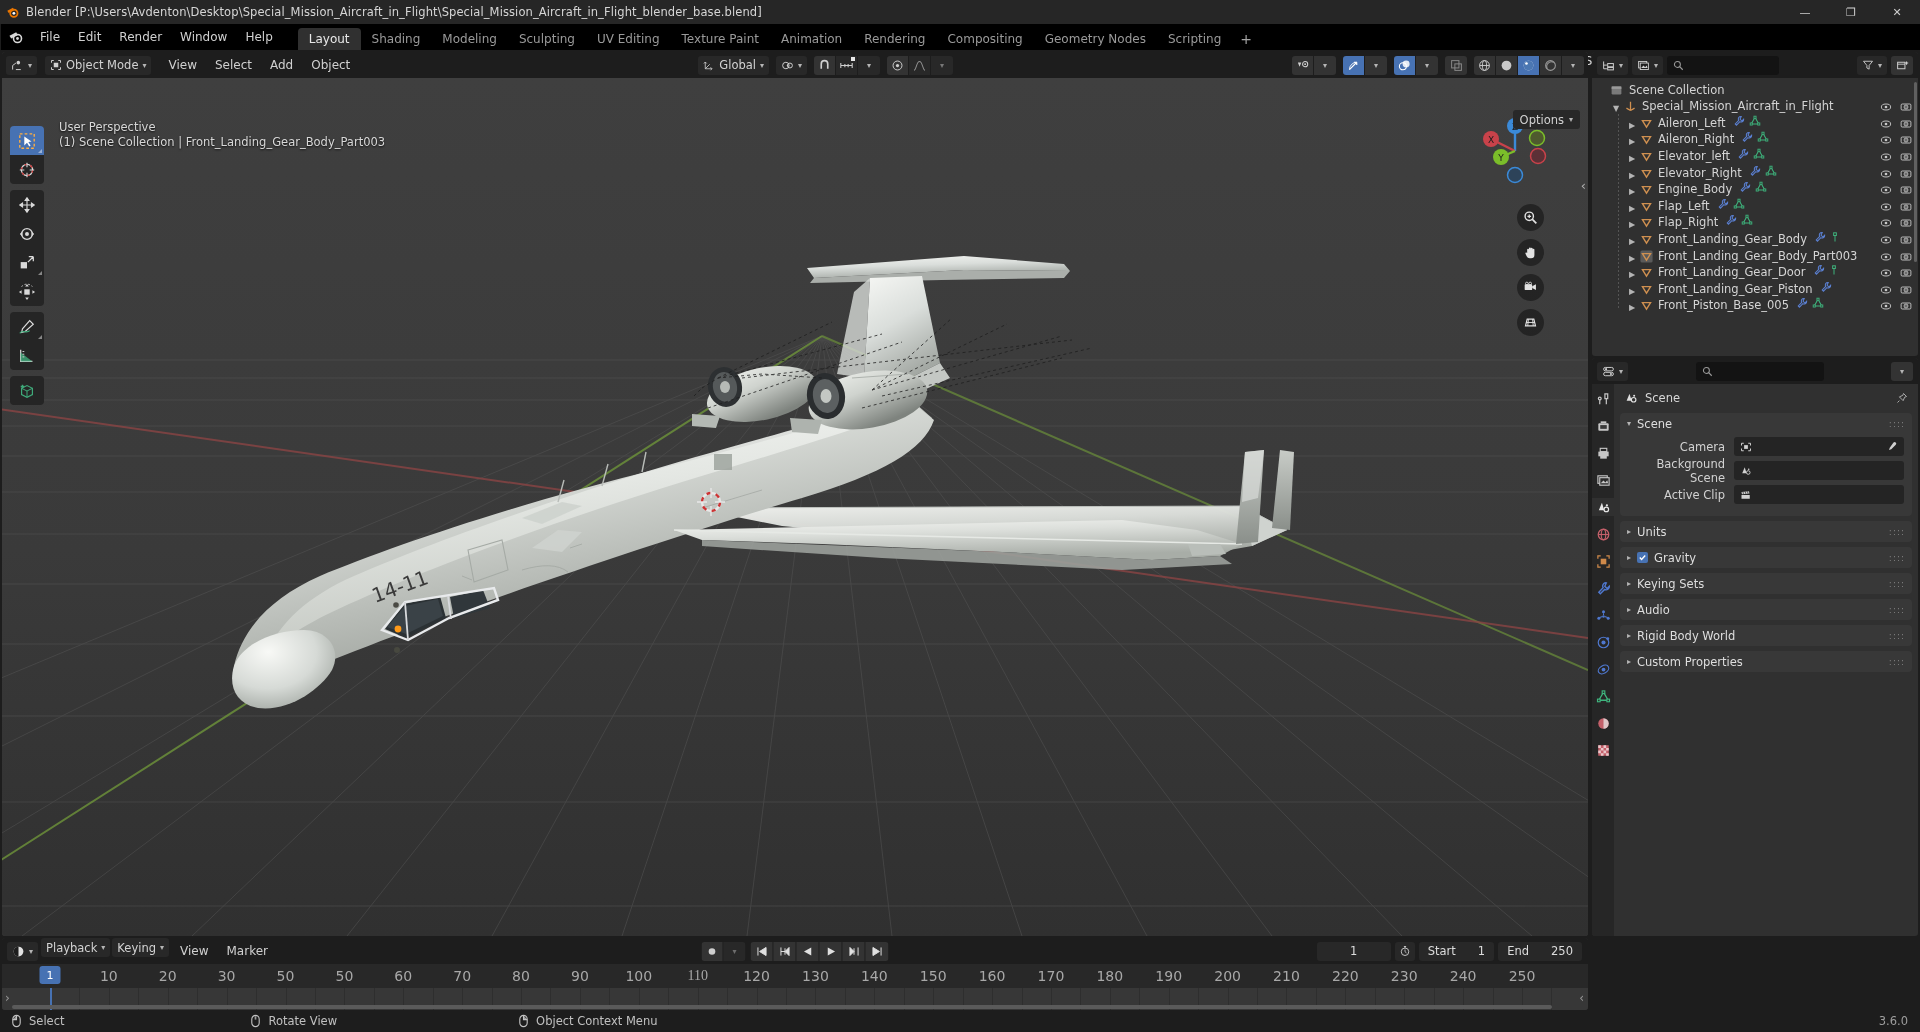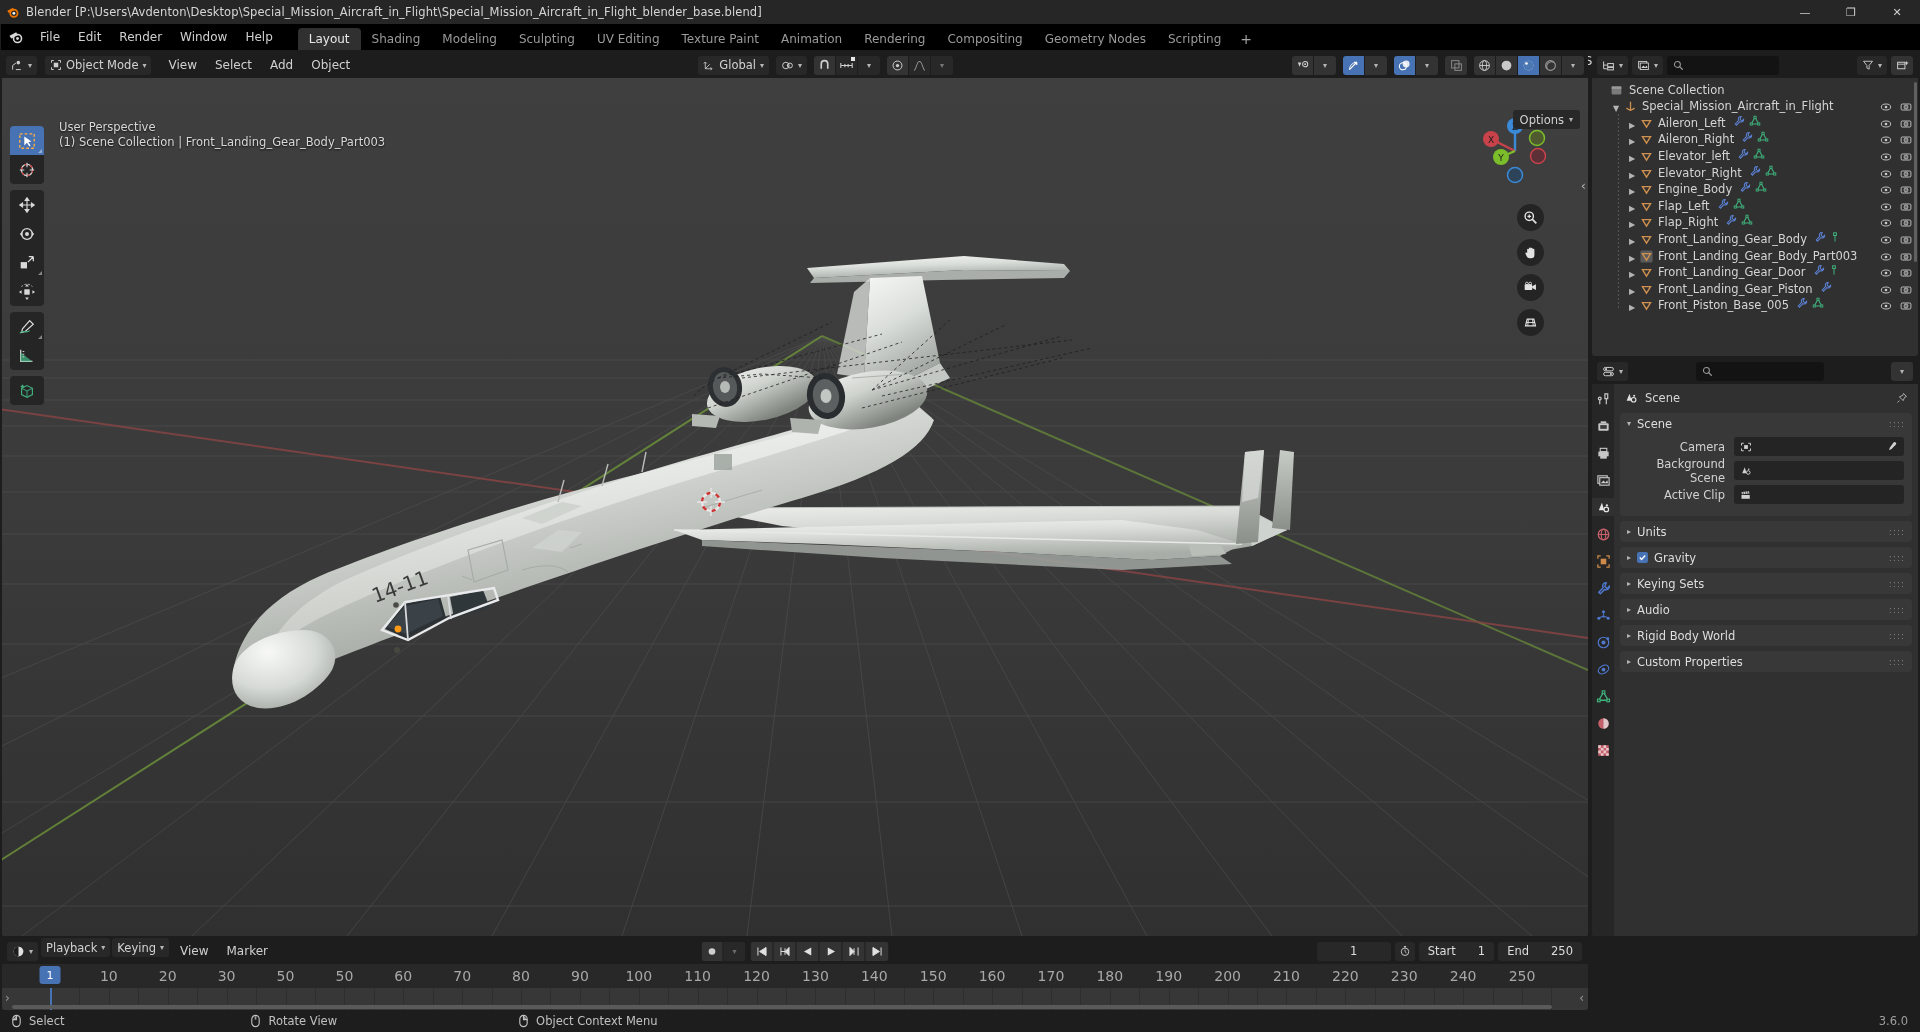--- a/index.html
+++ b/index.html
@@ -1503,21 +1503,21 @@
         <div class="tl-tick" style="left: 106.88px;">10</div>
         <div class="tl-tick" style="left: 165.76px;">20</div>
         <div class="tl-tick" style="left: 224.64px;">30</div>
         <div class="tl-tick" style="left: 283.52px;">50</div>
         <div class="tl-tick" style="left: 342.4px;">50</div>
         <div class="tl-tick" style="left: 401.28px;">60</div>
         <div class="tl-tick" style="left: 460.16px;">70</div>
         <div class="tl-tick" style="left: 519.04px;">80</div>
         <div class="tl-tick" style="left: 577.92px;">90</div>
         <div class="tl-tick" style="left: 636.8px;">100</div>
-        <div class="tl-tick" style="left: 695.68px;">110</div>
+        <div class="tl-tick" style="left: 695.68px; font-family: Liberation Serif, serif;">110</div>
         <div class="tl-tick" style="left: 754.56px;">120</div>
         <div class="tl-tick" style="left: 813.44px;">130</div>
         <div class="tl-tick" style="left: 872.32px;">140</div>
         <div class="tl-tick" style="left: 931.2px;">150</div>
         <div class="tl-tick" style="left: 990.08px;">160</div>
         <div class="tl-tick" style="left: 1048.96px;">170</div>
         <div class="tl-tick" style="left: 1107.84px;">180</div>
         <div class="tl-tick" style="left: 1166.72px;">190</div>
         <div class="tl-tick" style="left: 1225.6px;">200</div>
         <div class="tl-tick" style="left: 1284.48px;">210</div>

